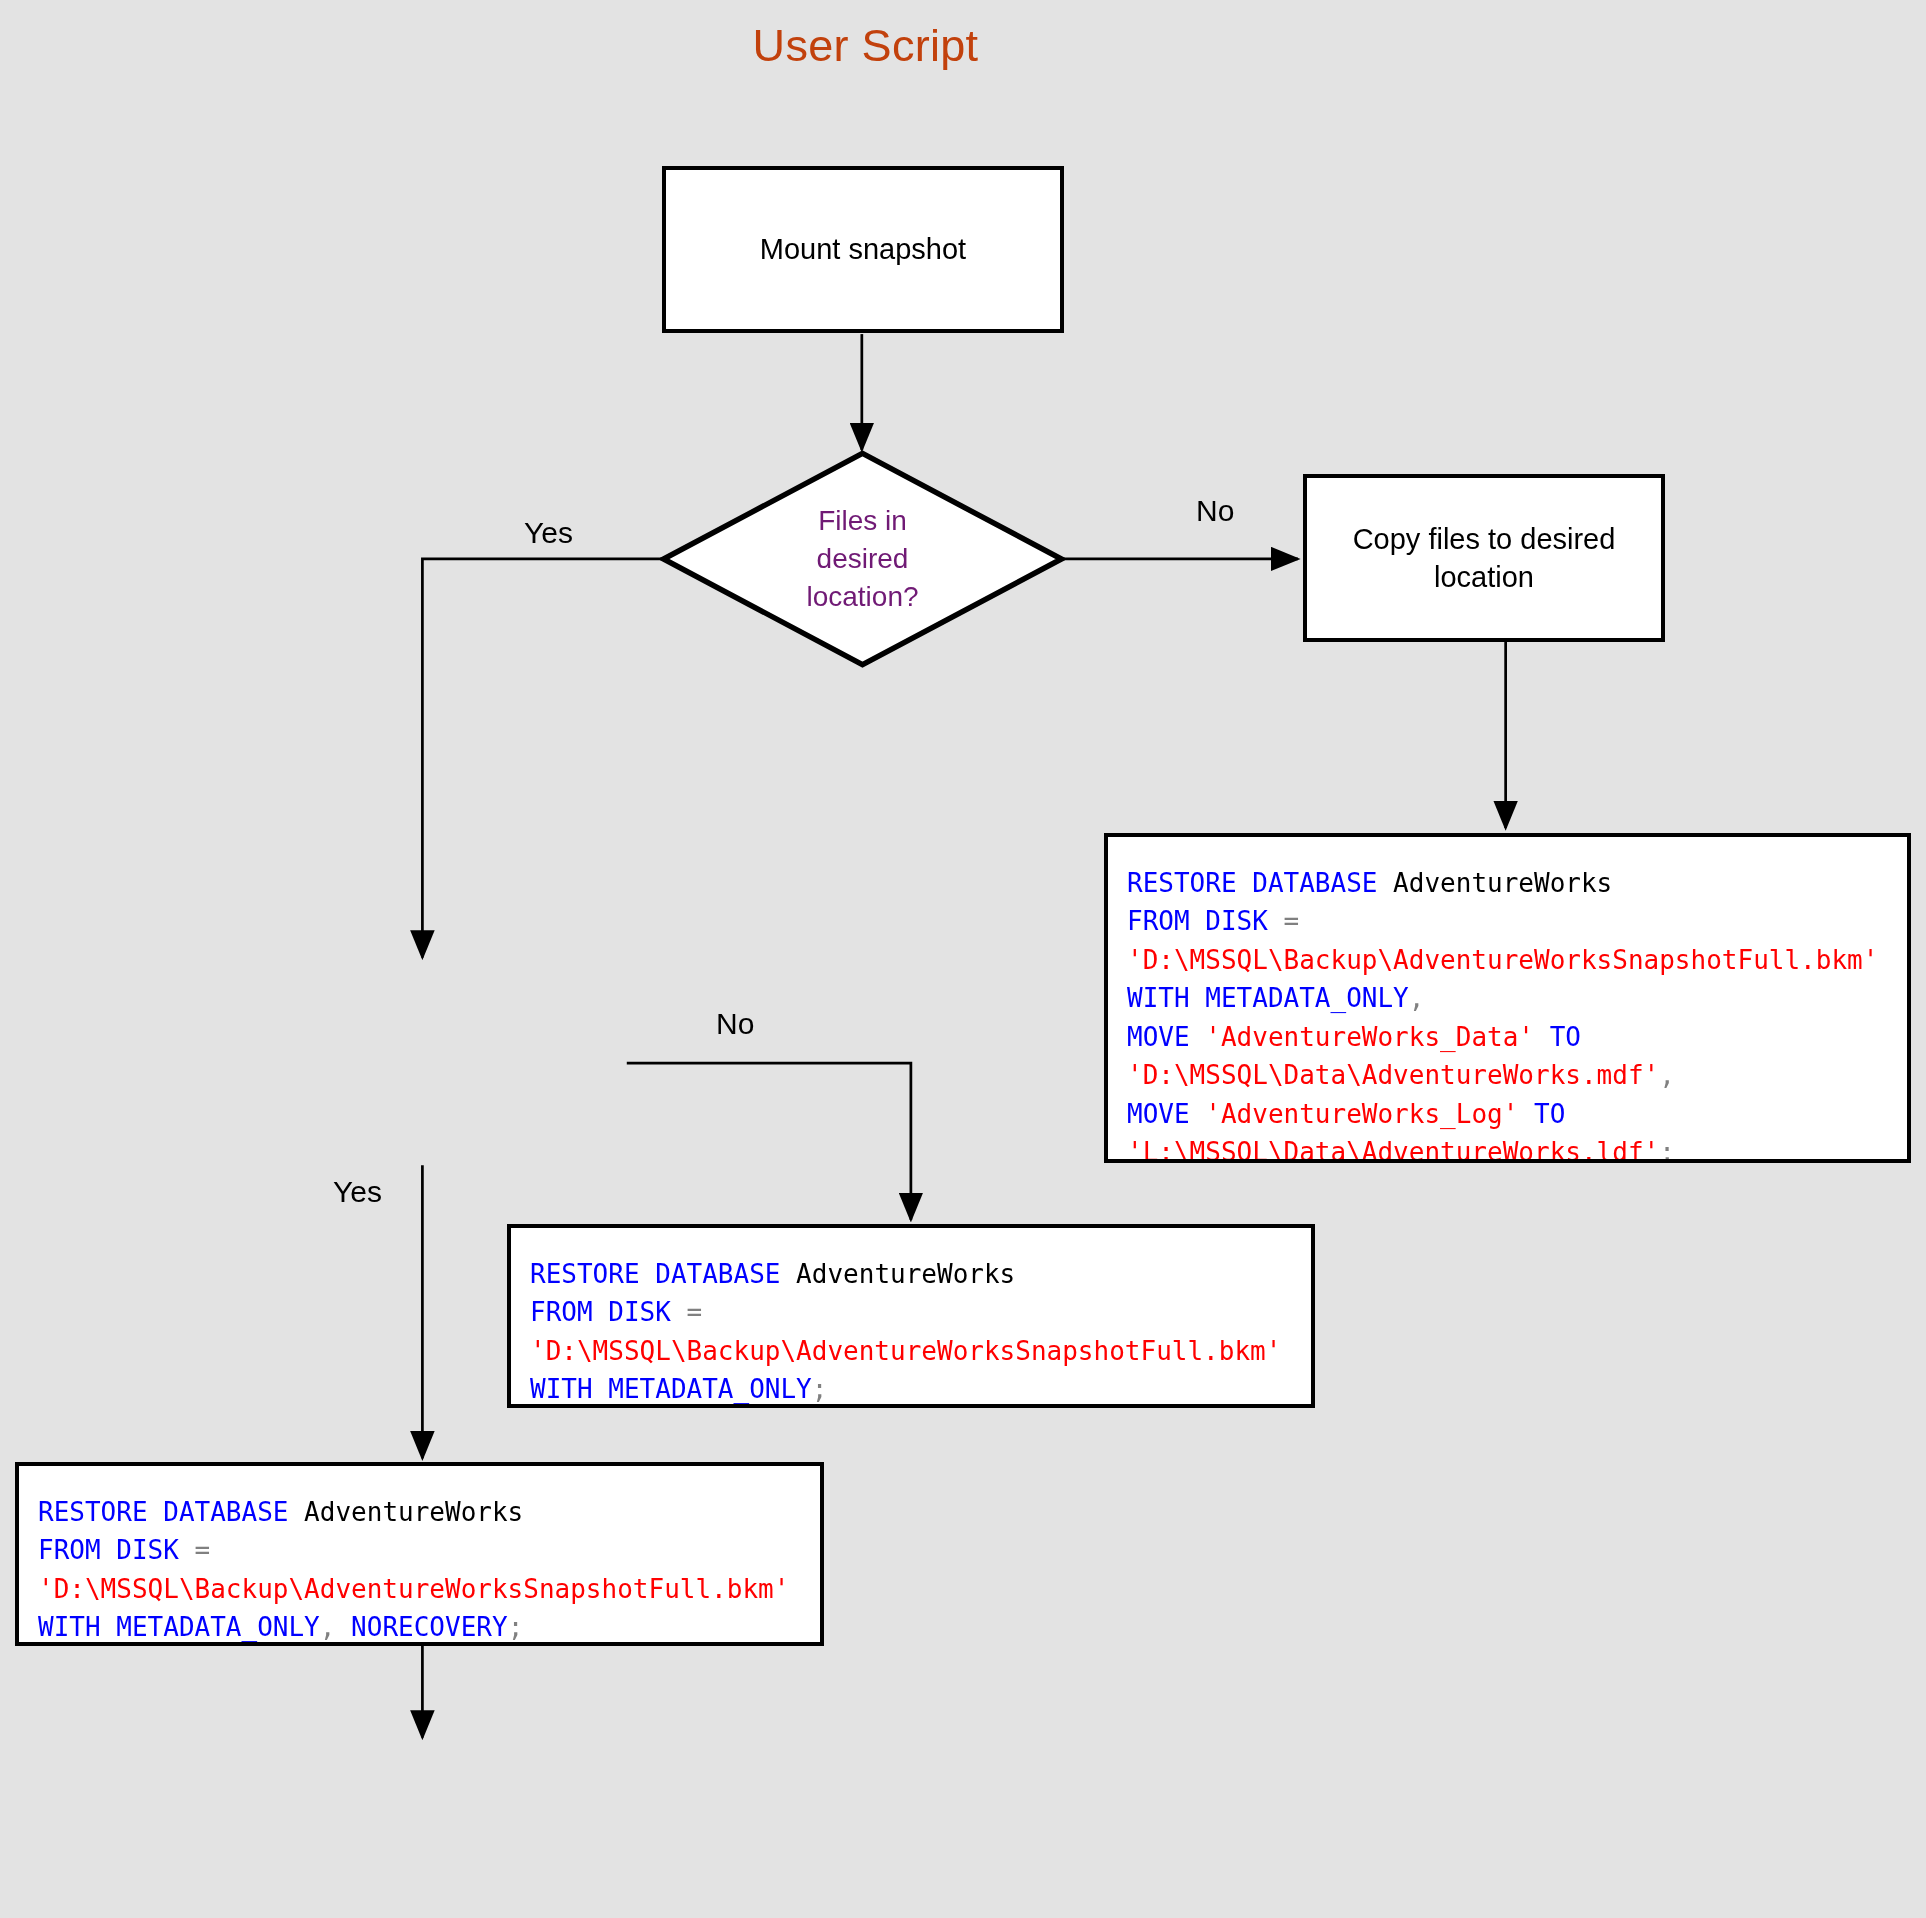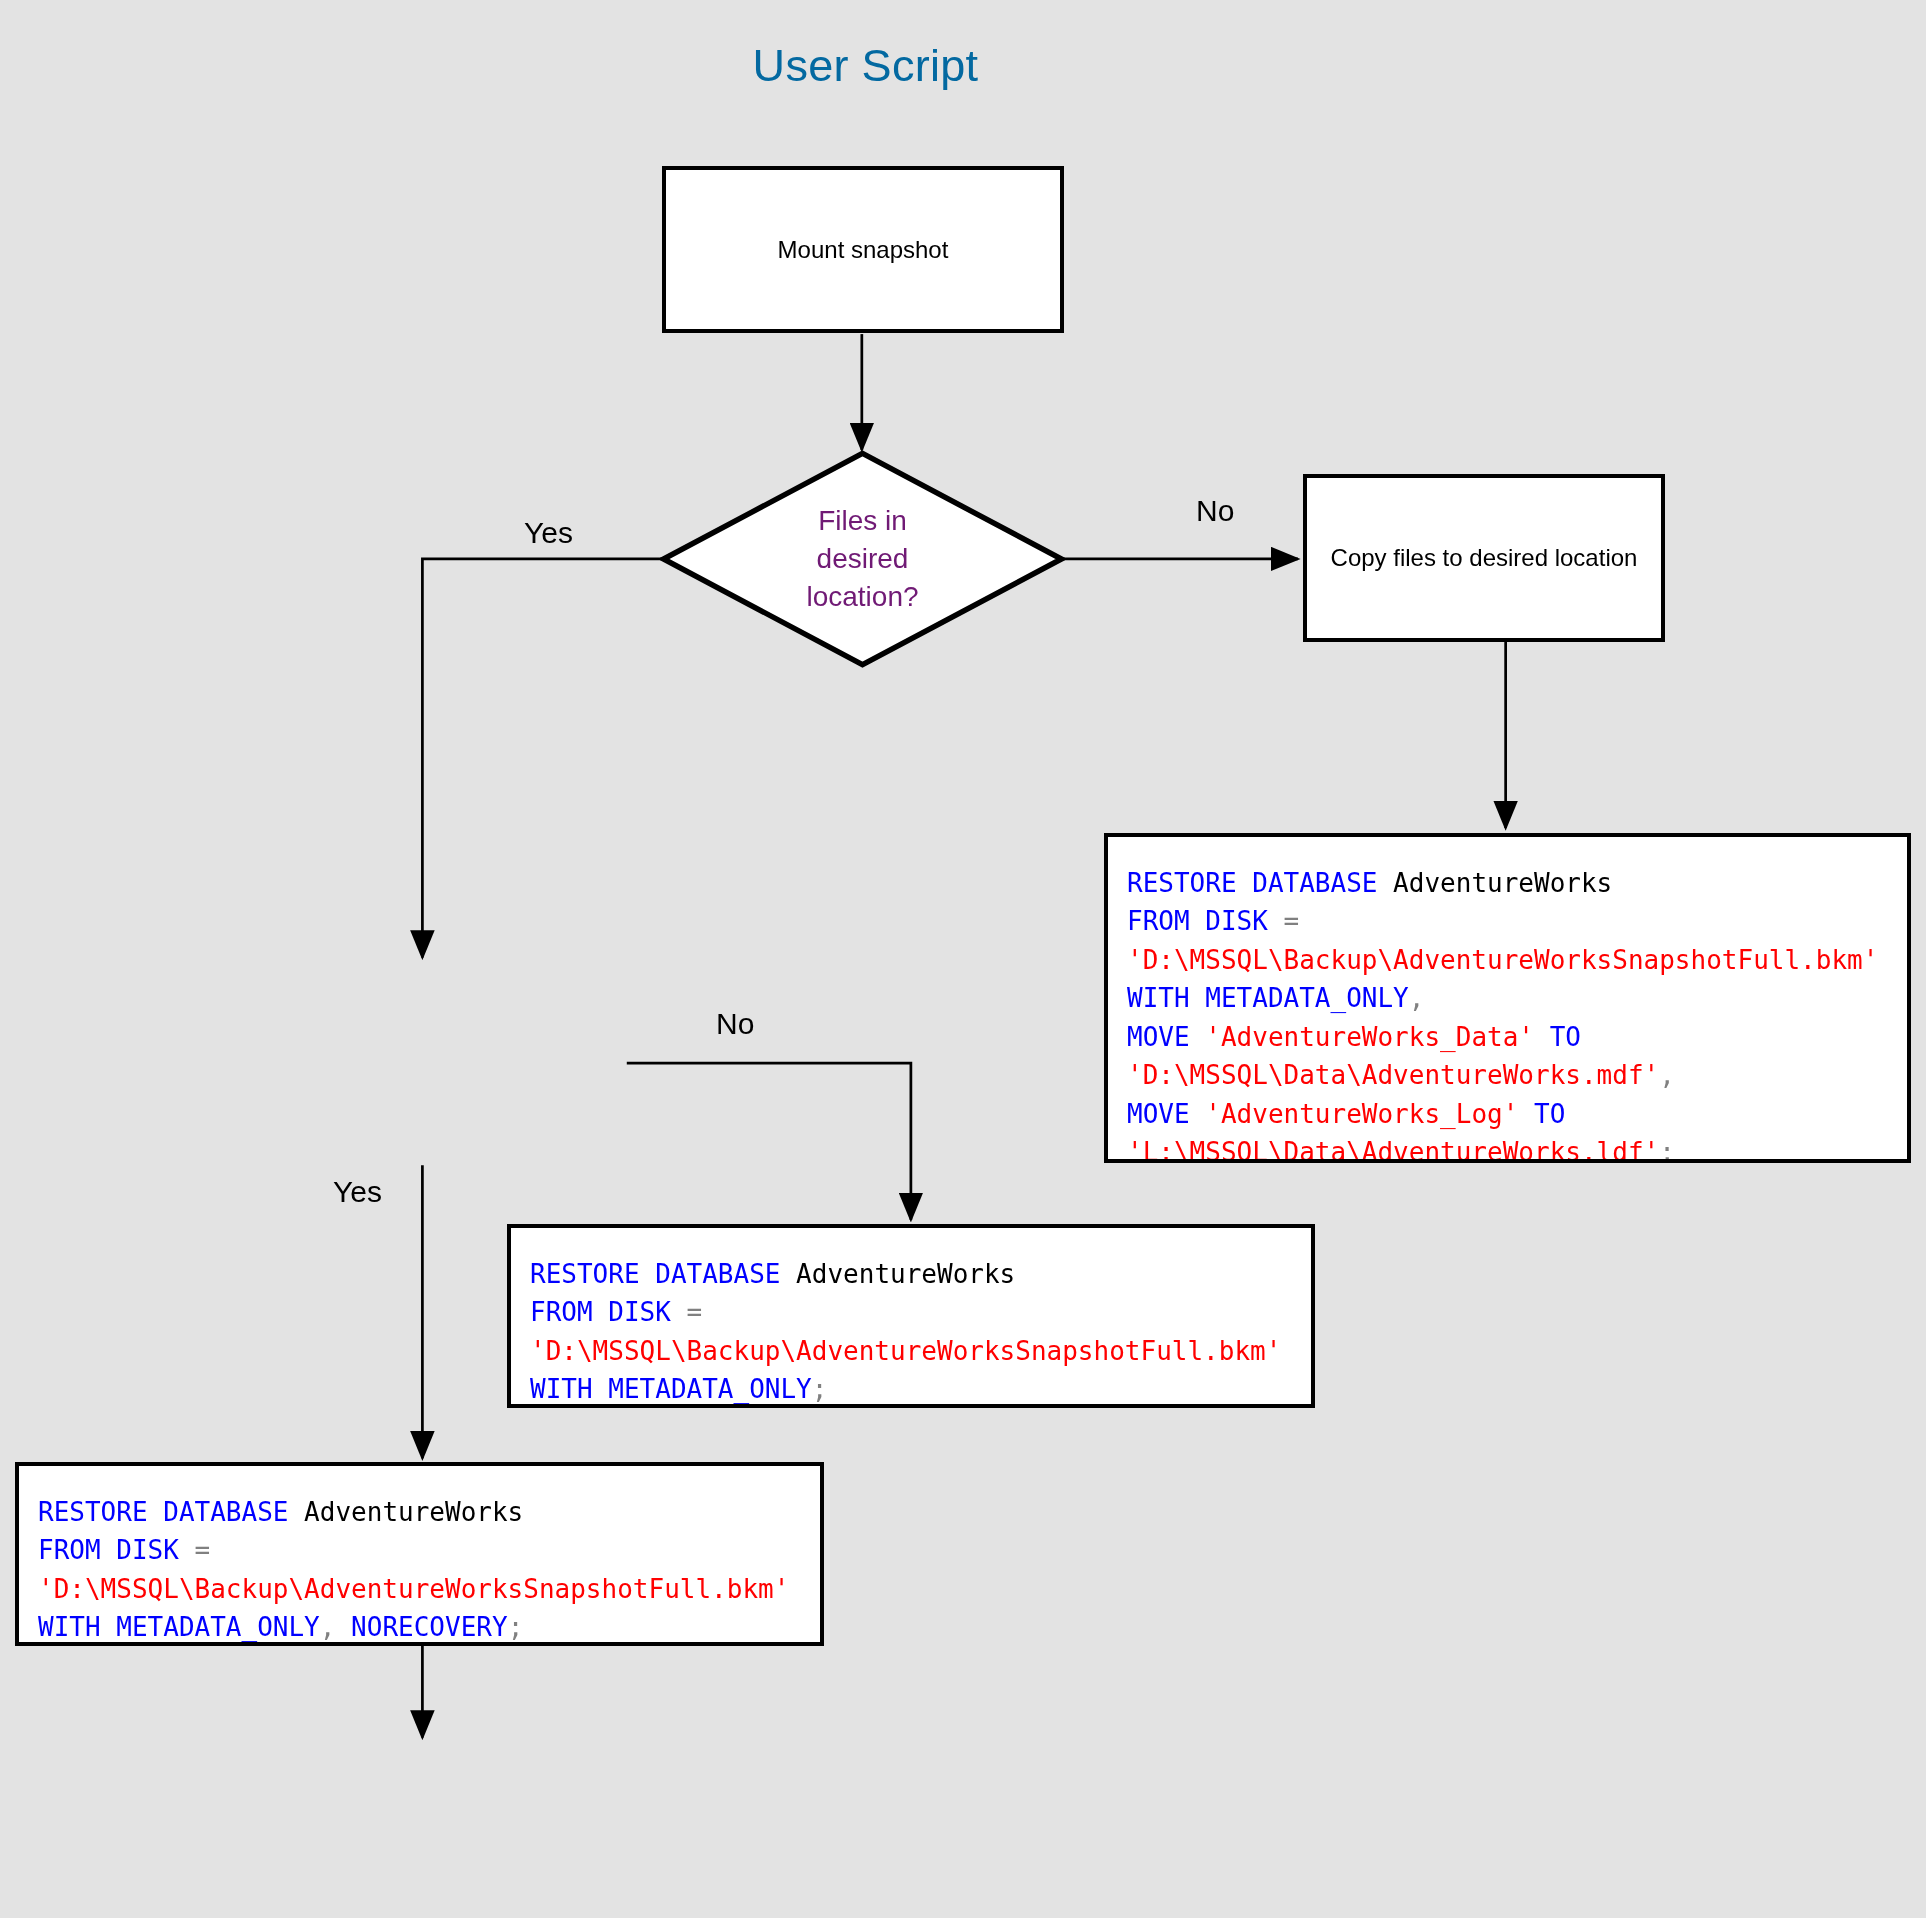--- a/index.html
+++ b/index.html
@@ -25,35 +25,34 @@
     height: 1919px;
     pointer-events: none;
   }
   .title {
     position: absolute;
     left: 0;
     top: 20.4px;
     width: 1731px;
     text-align: center;
     font-size: 45px;
-    color: #0369a1;
+    color: #c2410c;
     font-family: "Liberation Sans", sans-serif;
     letter-spacing: 0.3px;
-    margin-top: 20px;
   }
   .proc-box {
     position: absolute;
     background: #ffffff;
     border: 4.1px solid #000000;
     box-sizing: border-box;
     display: flex;
     align-items: center;
     justify-content: center;
     text-align: center;
-    font-size: 24px;
+    font-size: 29px;
     line-height: 1.32;
     color: #000;
     padding: 0 17.7px;
   }
   .diamond-wrap {
     position: absolute;
   }
   .diamond-wrap svg {
     position: absolute;
     left: 0;

